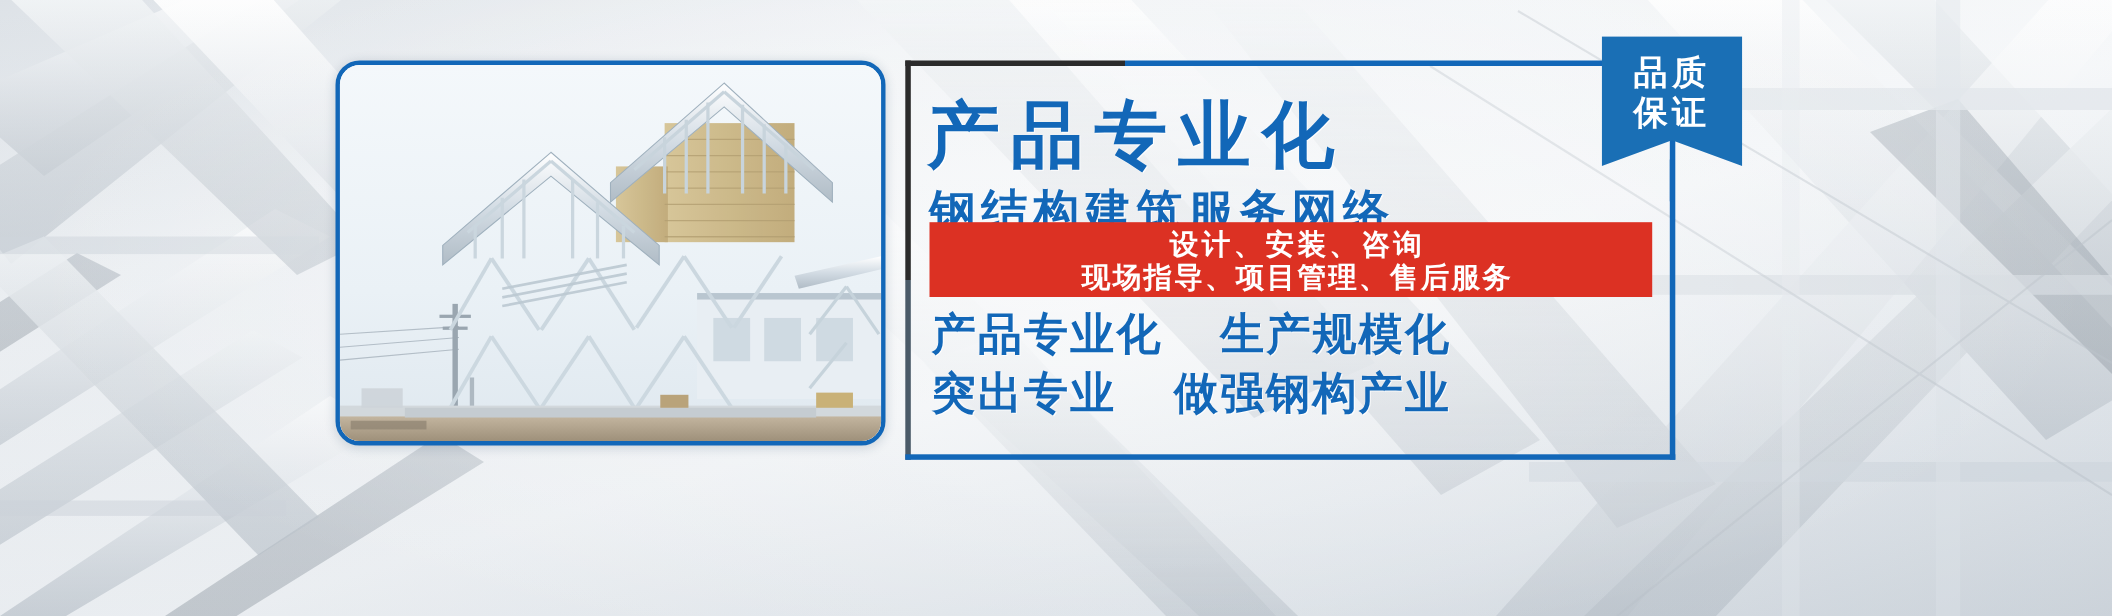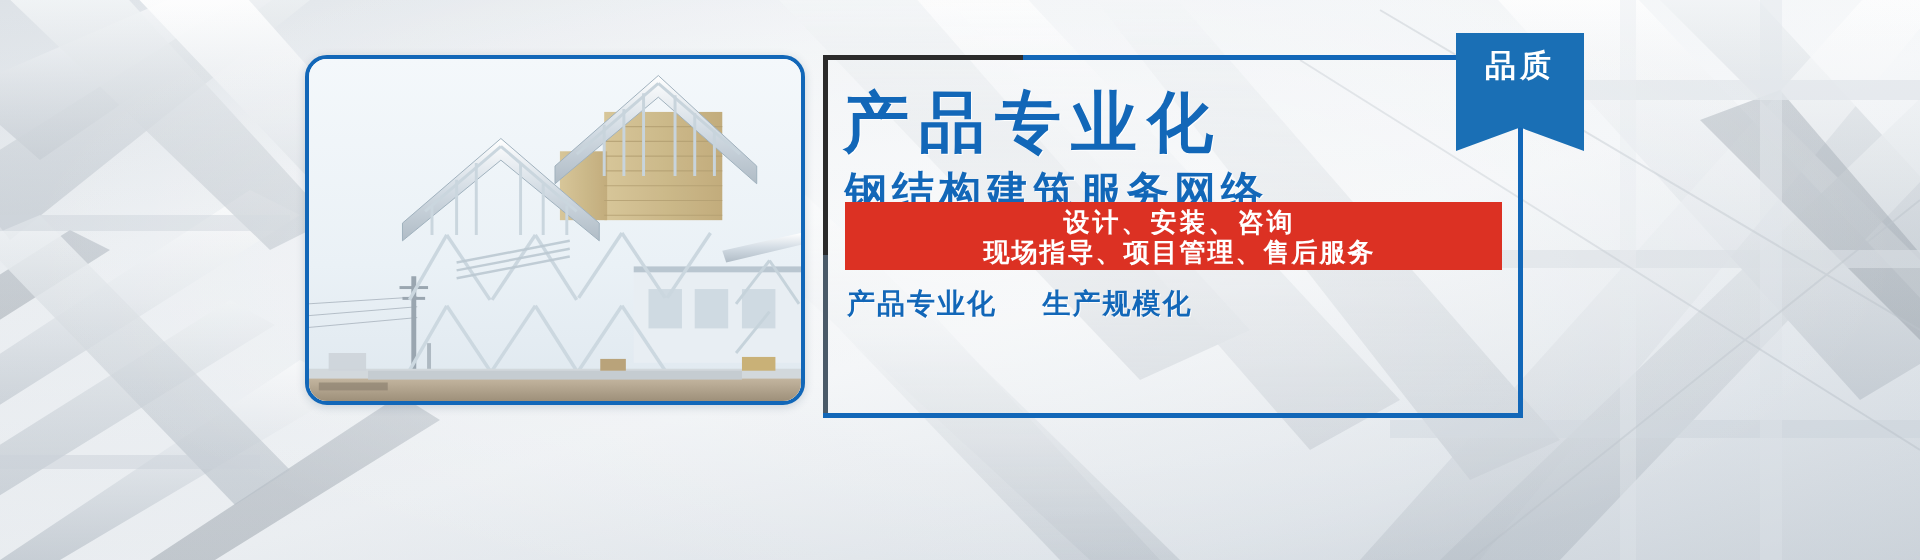--- a/index.html
+++ b/index.html
@@ -101,21 +101,21 @@
     color:#ffffff; letter-spacing:3px; white-space:nowrap;
   }
   .red-line2 {
     font-size:26px; line-height:30px; font-weight:bold;
     color:#ffffff; letter-spacing:2px; white-space:nowrap;text-align:center;
   }
 
   
   .slogan {
     position:absolute; left:24px;
-    font-size:28px; line-height:42px; font-weight:bold;
+    font-size:40px; line-height:42px; font-weight:bold;
     color:#1267b8; letter-spacing:2px; white-space:nowrap;
     text-shadow:1px 1px 0 rgba(255,255,255,.8);
   }
   .slogan-1 { top:228px; }
   .slogan-2 { top:282px; }
   .slogan .gap { display:inline-block; width:26px; }
 
   
   .ribbon {
     position:absolute;
@@ -397,23 +397,29 @@
       <div class="red-line1">设计、安装、咨询</div>
       <div class="red-line2">现场指导、项目管理、售后服务</div>
     </div>
 
     <div class="slogan slogan-1">
       <span>产品专业化</span>
       <span class="gap"></span>
       <span>生产规模化</span>
     </div>
 
+    <div class="slogan slogan-2">
+      <span>突出专业</span>
+      <span class="gap"></span>
+      <span>做强钢构产业</span>
+    </div>
   </div>
 
   <div class="ribbon">
     <div class="ribbon-body"></div>
     <div class="ribbon-text">
       <div>品质</div>
+      <div>保证</div>
     </div>
   </div>
   <div class="ribbon-tail"></div>
 
 </div>
 
 </body></html>

